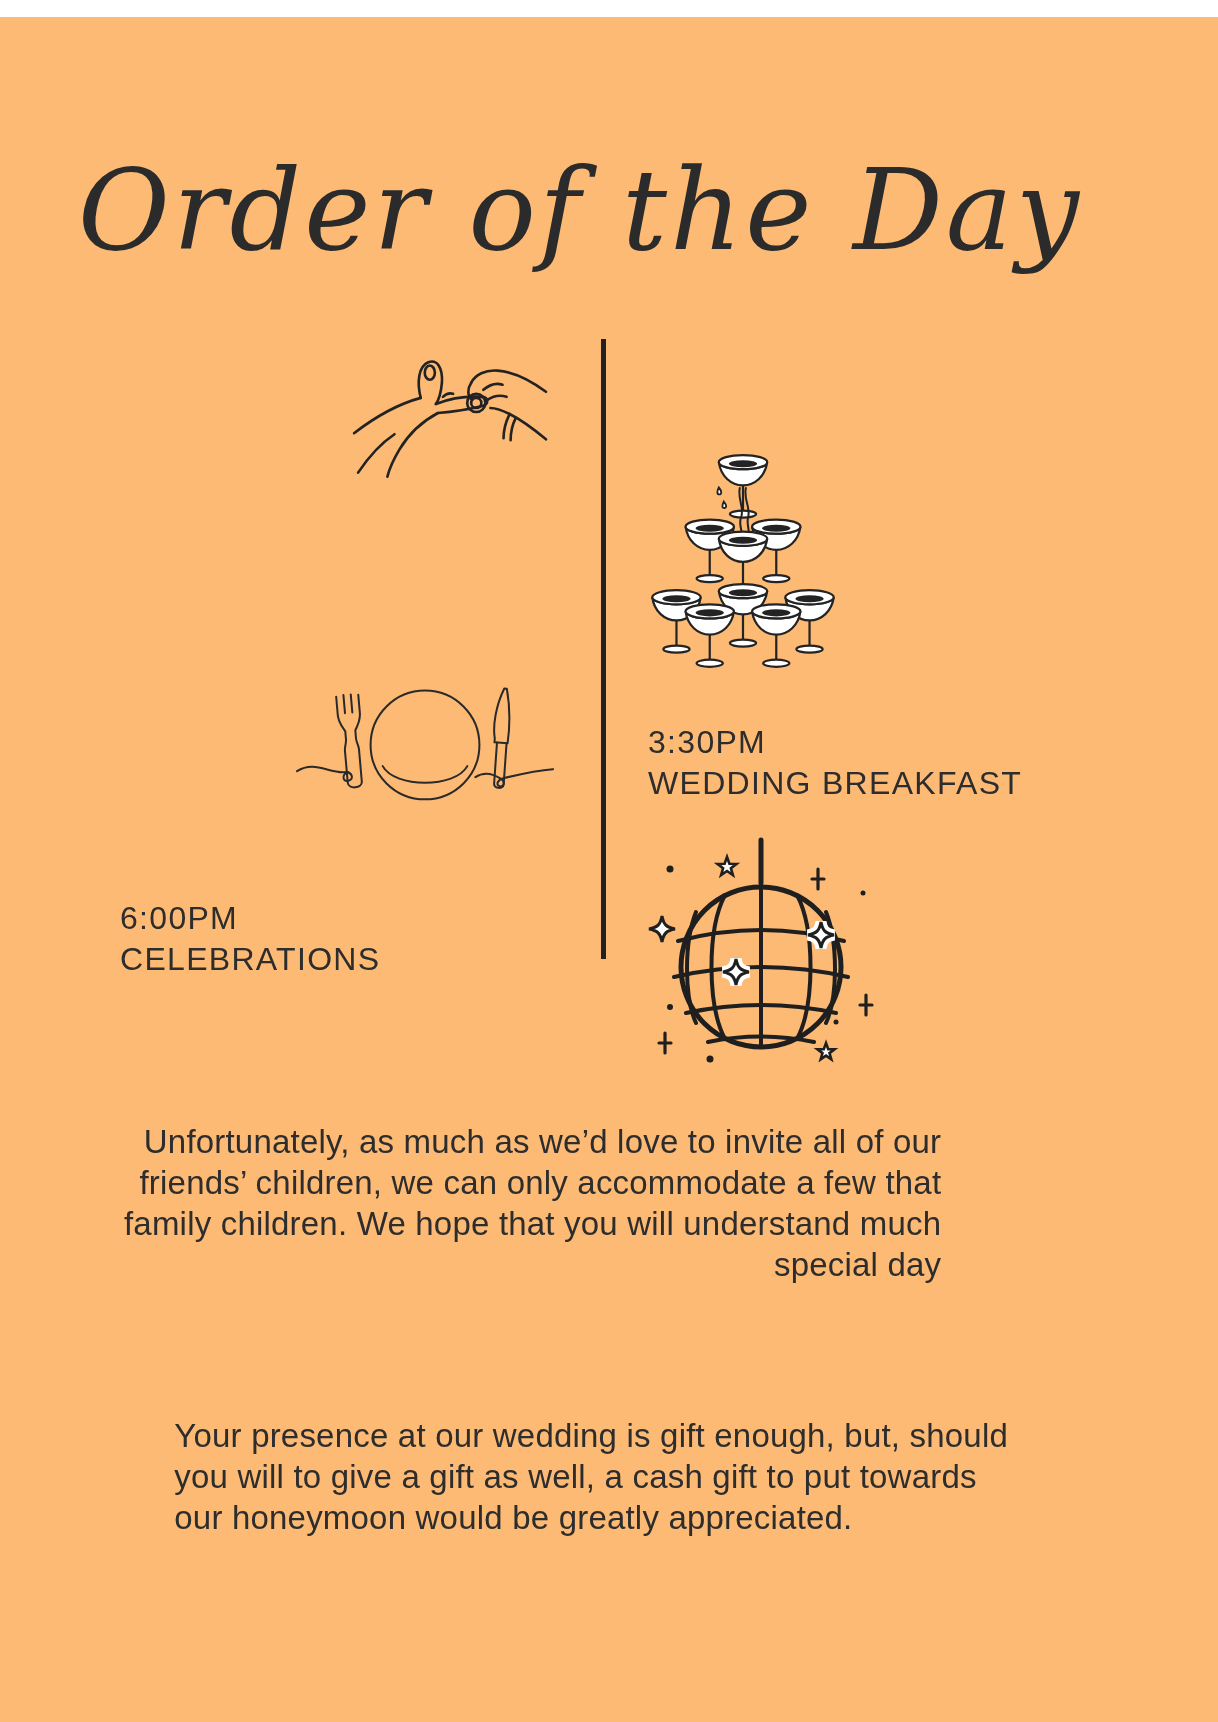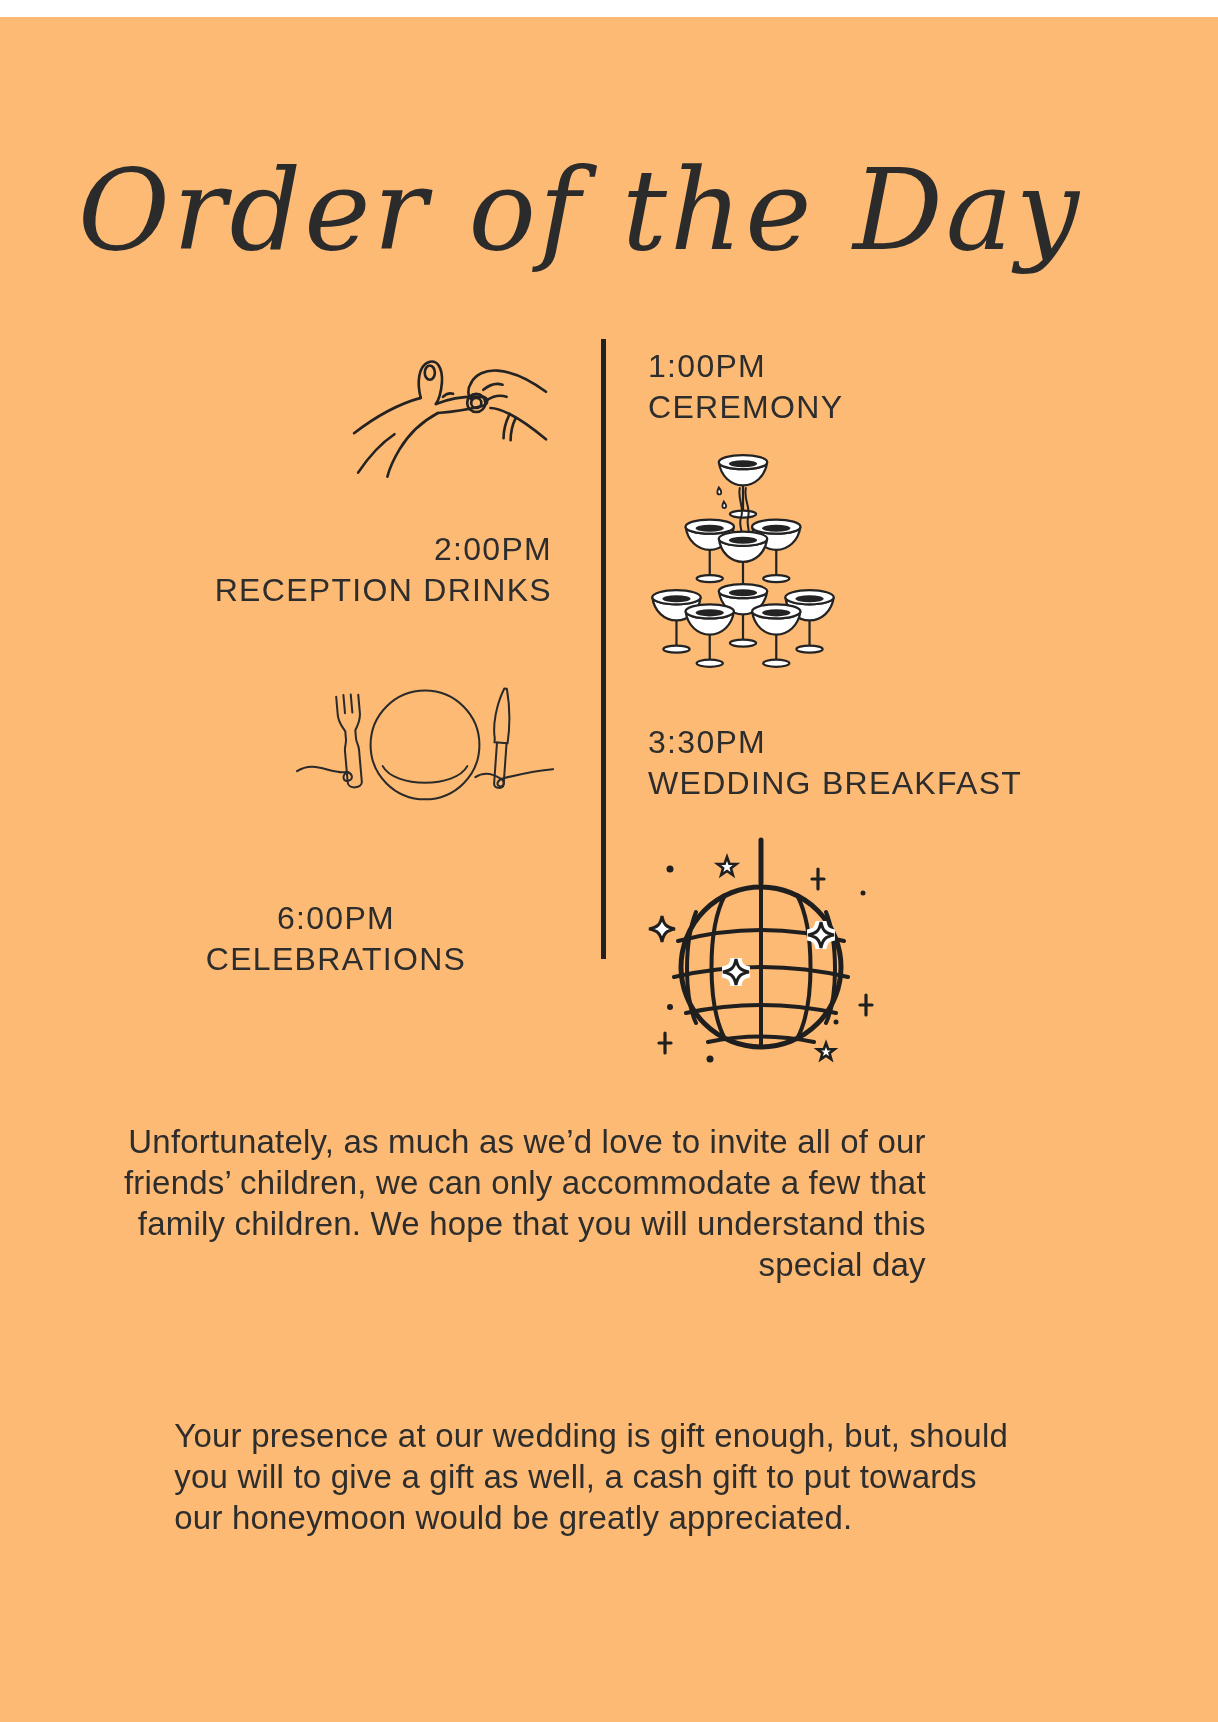--- a/index.html
+++ b/index.html
@@ -24,21 +24,21 @@
     text-align:center;font-size:112px;line-height:150px;letter-spacing:3px;
   }
   .h-details{position:absolute;left:112px;top:1002px;font-size:78px;letter-spacing:2px;}
   .h-honeymoon{position:absolute;left:418px;top:1306px;font-size:78px;letter-spacing:2px;}
   .divider{position:absolute;left:601px;top:322px;width:5px;height:620px;background:#222222;}
   .entry{position:absolute;font-size:32px;line-height:41px;letter-spacing:1.3px;color:#2d2d2d;}
   .entry div{white-space:nowrap;}
   .e1{left:648px;top:329px;}
   .e2{left:120px;top:512px;width:432px;text-align:right;}
   .e3{left:648px;top:705px;}
-  .e4{left:120px;top:881px;width:432px;text-align:center;}
+  .e4{left:120px;top:881px;width:432px;text-align:left;}
   .para{position:absolute;font-size:33px;line-height:41px;letter-spacing:0.2px;color:#2d2d2d;}
   .para div{white-space:nowrap;}
   .p-details{left:124px;top:1104px;text-align:right;}
   .p-honeymoon{right:210px;top:1398px;text-align:left;}
   .illo{position:absolute;}
   .illo-ring{left:348px;top:322px;}
   .illo-champagne{left:646px;top:426px;}
   .illo-plate{left:294px;top:664px;}
   .illo-disco{left:648px;top:820px;}
   .bottom-bar{position:absolute;left:0;bottom:0;width:100%;height:9px;background:#e8e8eb;}
@@ -66,24 +66,20 @@
       <path d="M196 99 C184 89 172 80 160 74 C152 70 146 68 141 68"></path>
       <path d="M134 50 C140 45 147 43 153 45"></path>
       <path d="M138 60 C144 56 151 55 157 57"></path>
       <path d="M160 74 C156 82 154 90 154 98"></path>
       <path d="M166 78 C162 86 161 93 161 100"></path>
       <circle cx="127" cy="63" r="9"></circle>
       <circle cx="127" cy="63" r="5"></circle>
     </g>
   </svg>
 
-  <div class="entry e1">
-    <div>1:00PM</div>
-    <div>CEREMONY</div>
-  </div>
 
   <svg class="illo illo-champagne" width="194" height="252" viewBox="0 0 192 250">
     <defs>
       <g id="coupe" stroke="#232323" stroke-width="2.2">
         <path d="M0 18 L0 44" fill="none"></path>
         <ellipse cx="0" cy="46.5" rx="13" ry="3.5" fill="#ffffff"></ellipse>
         <path d="M-24 -5 C-22 9 -12 18 0 18 C12 18 22 9 24 -5 A24 7 0 0 1 -24 -5 Z" fill="#ffffff"></path>
         <ellipse cx="0" cy="-5" rx="24" ry="7" fill="#ffffff"></ellipse>
         <ellipse cx="0" cy="-3.5" rx="14" ry="3.5" fill="#232323" stroke="none"></ellipse>
       </g>
@@ -98,24 +94,20 @@
     <use href="#coupe" x="63" y="88"></use>
     <use href="#coupe" x="129" y="88"></use>
     <use href="#coupe" x="96" y="100"></use>
     <use href="#coupe" x="30" y="158"></use>
     <use href="#coupe" x="96" y="152"></use>
     <use href="#coupe" x="162" y="158"></use>
     <use href="#coupe" x="63" y="172"></use>
     <use href="#coupe" x="129" y="172"></use>
   </svg>
 
-  <div class="entry e2">
-    <div>2:00PM</div>
-    <div>RECEPTION DRINKS</div>
-  </div>
 
   <svg class="illo illo-plate" width="262" height="142" viewBox="0 0 260 140">
     <g fill="none" stroke="#2a2a2a" stroke-width="2" stroke-linecap="round" stroke-linejoin="round">
       <path d="M3 89 C20 78 34 91 50 90 C58 89.5 60 97 54 98.5 C48 100 47 92 54 90"></path>
       <circle cx="130" cy="63" r="54"></circle>
       <path d="M88 84 C100 106 160 106 172 84"></path>
       <g transform="rotate(-5 57 62)">
         <path d="M46 14 L46 32 C46 40 50 45 52 49 L52 57 C52 61 50 64 50 68 L50 100 C50 107 64 107 64 100 L64 68 C64 64 62 61 62 57 L62 49 C64 45 68 40 68 32 L68 14"></path>
         <path d="M53.3 13 L53.3 31 M60.6 13 L60.6 31"></path>
       </g>
@@ -169,21 +161,21 @@
   </svg>
 
   <div class="entry e4">
     <div>6:00PM</div>
     <div>CELEBRATIONS</div>
   </div>
 
   <div class="para p-details">
     <div>Unfortunately, as much as we’d love to invite all of our</div>
     <div>friends’ children, we can only accommodate a few that</div>
-    <div>family children. We hope that you will understand this</div>
+    <div>family children. We hope that you will understand much</div>
     <div>special day</div>
   </div>
 
   <div class="para p-honeymoon">
     <div>Your presence at our wedding is gift enough, but, should</div>
     <div>you will to give a gift as well, a cash gift to put towards</div>
     <div>our honeymoon would be greatly appreciated.</div>
   </div>
 
   <div class="bottom-bar"></div>

